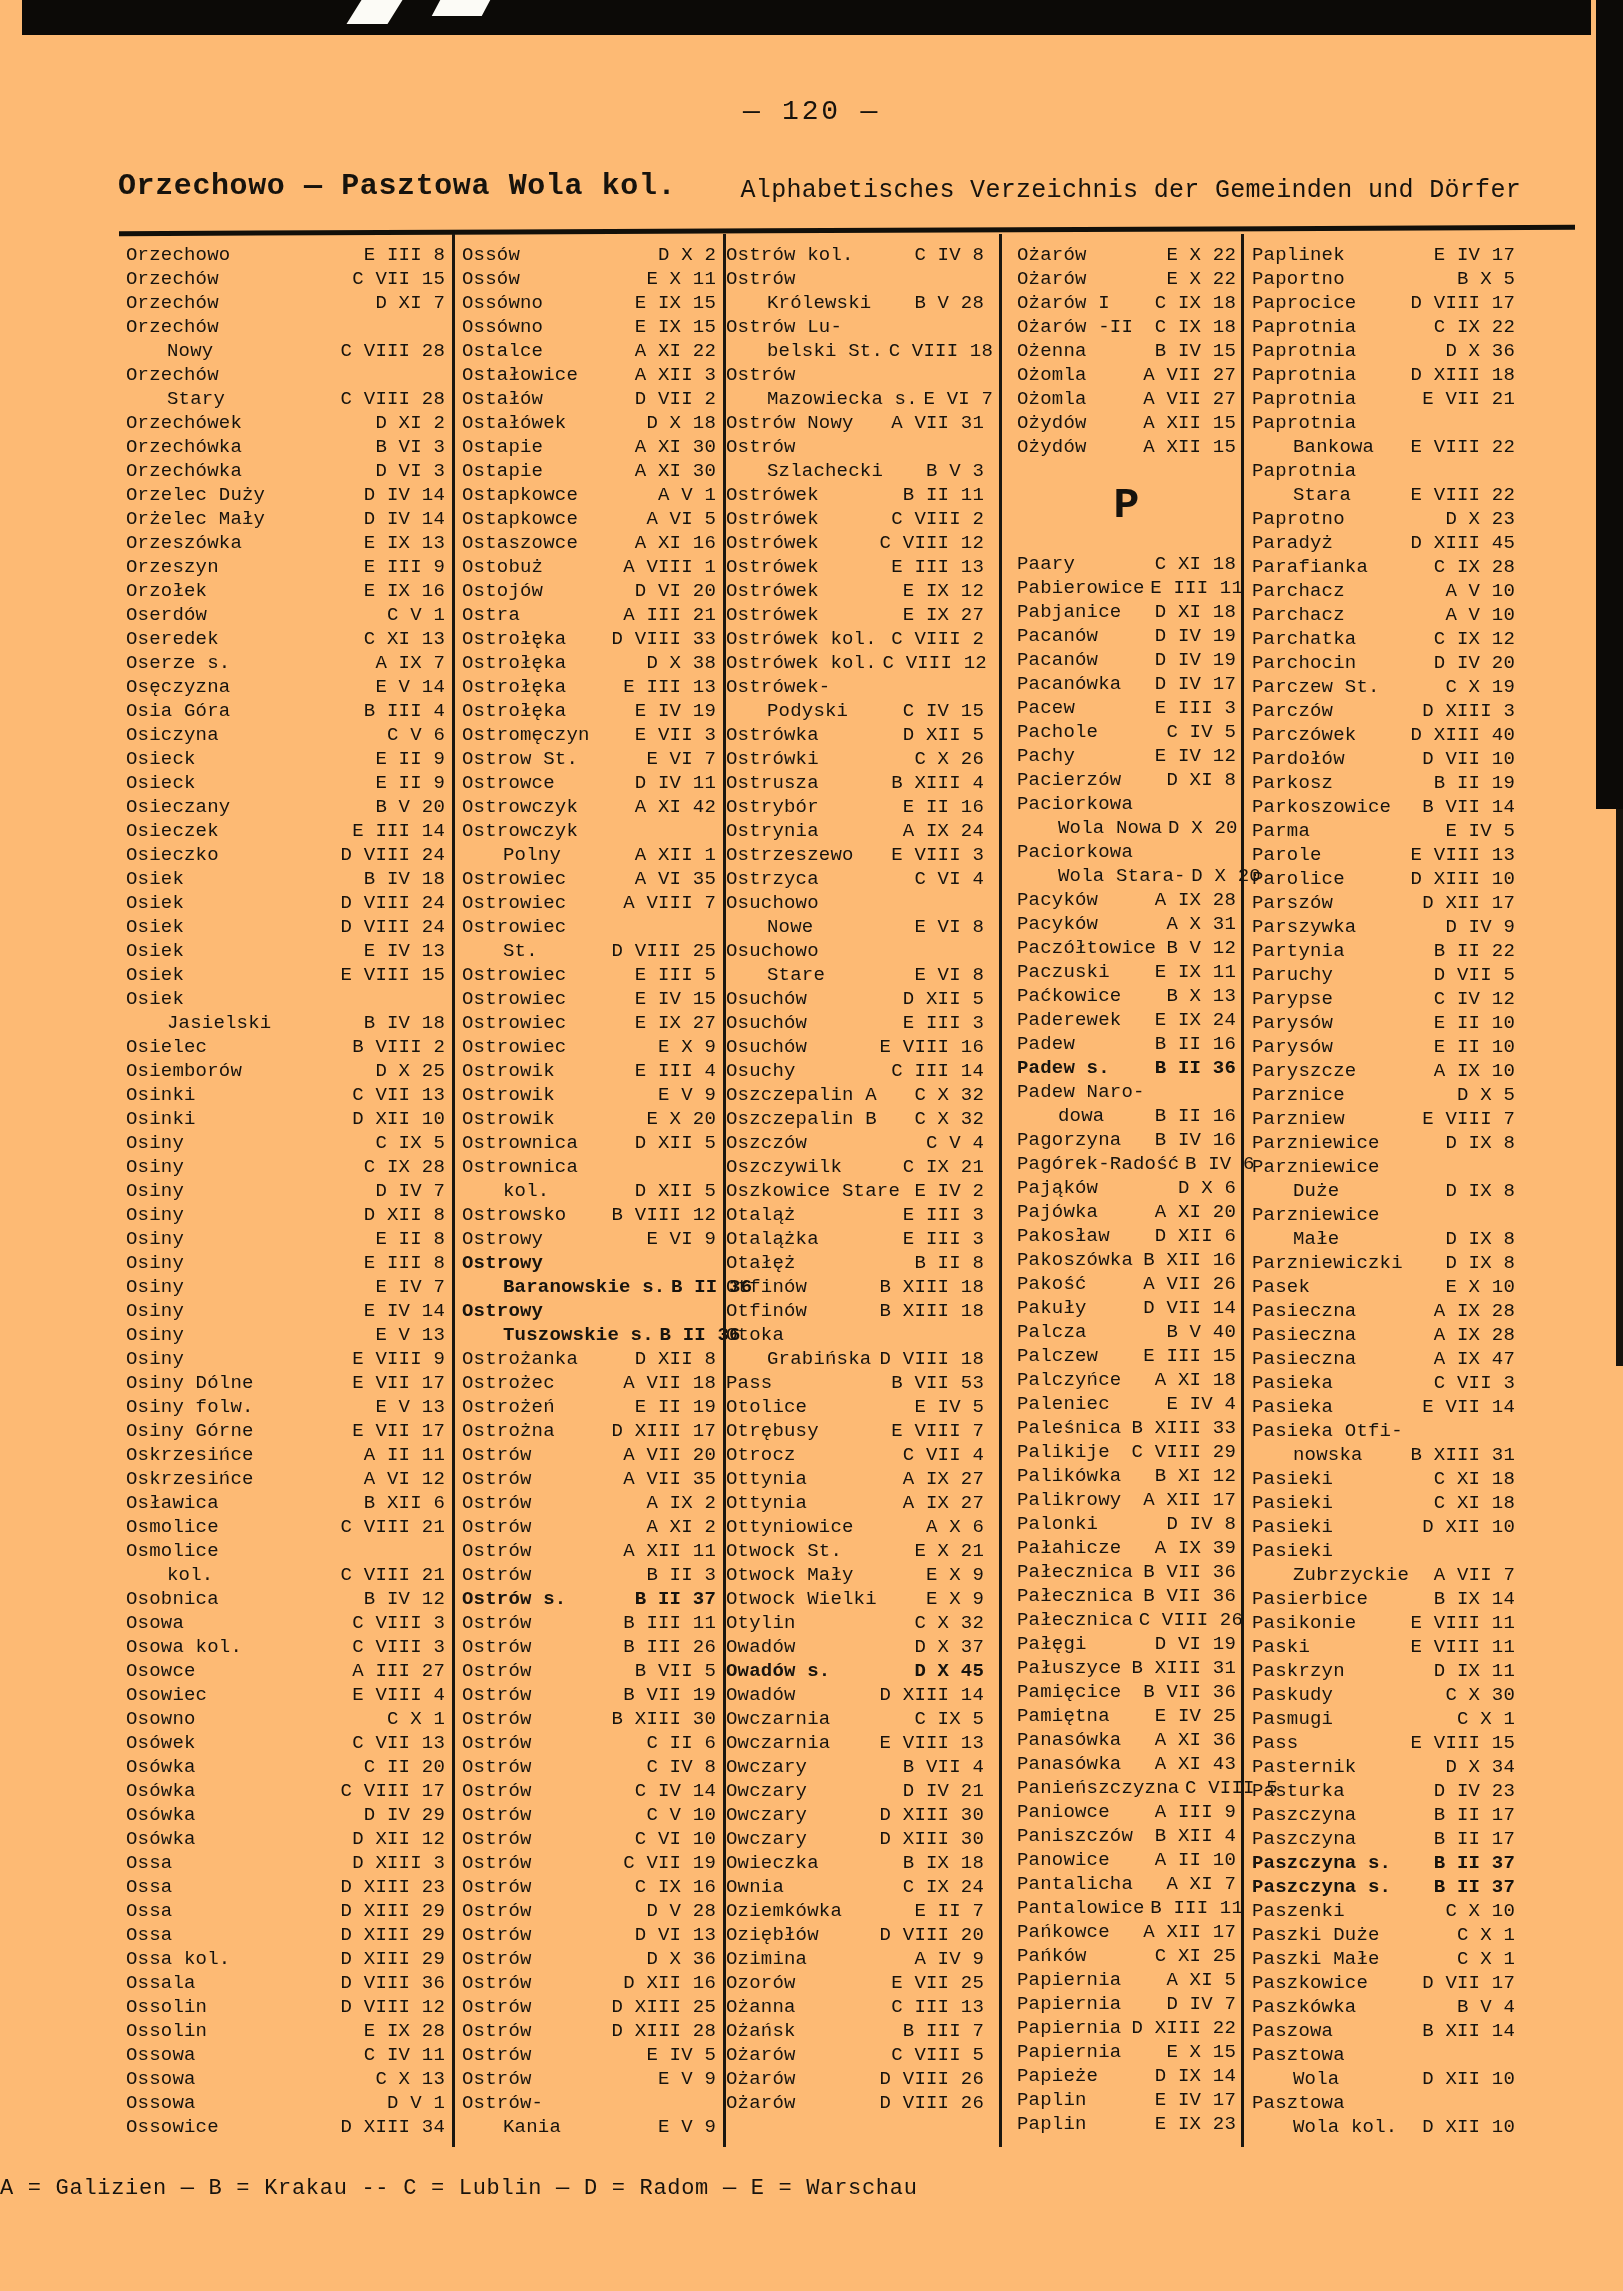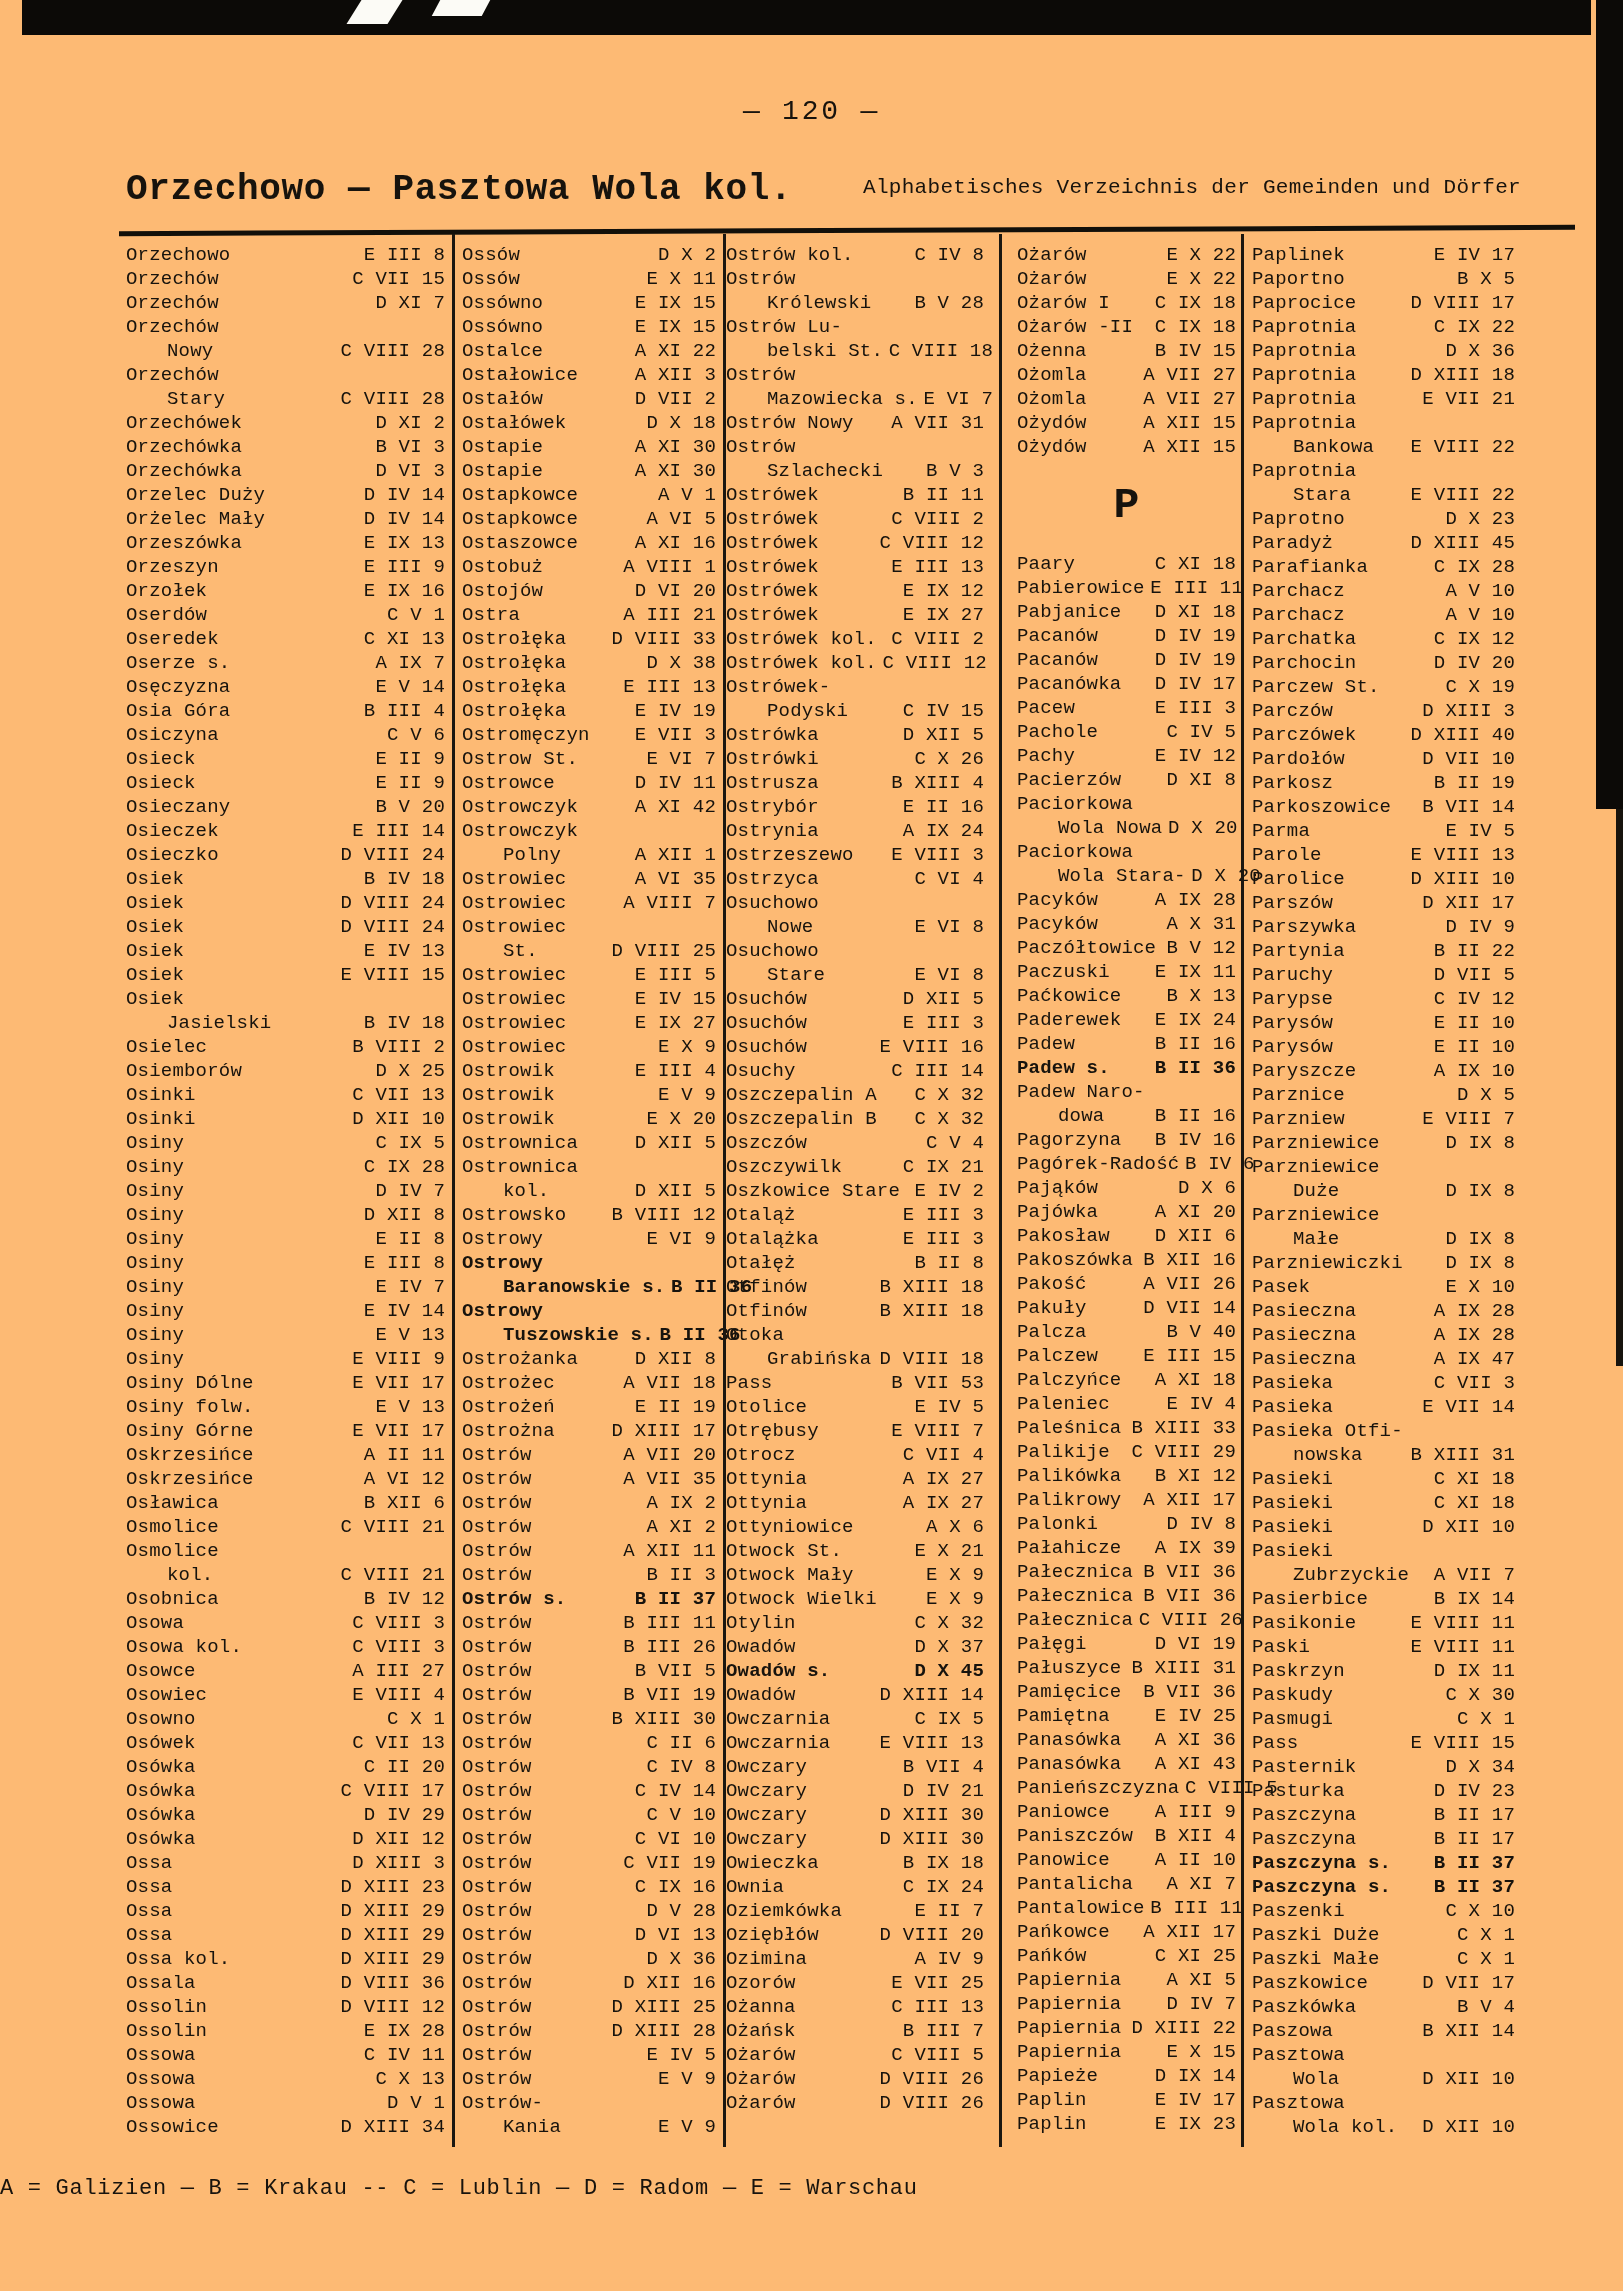--- a/index.html
+++ b/index.html
@@ -15,26 +15,26 @@
   .notch1 { left:354px; top:0; width:41px; height:24px; transform:skewX(-32deg); }
   .notch2 { left:436px; top:0; width:50px; height:16px; transform:skewX(-28deg); }
   .art-right { left:1596px; top:0; width:27px; height:809px; }
   .art-right-thin { left:1616px; top:809px; width:7.4px; height:557px; background:#17130d; }
   
   .pageno {
     position:absolute; top:96px; left:0; width:1623px; text-align:center;
     font-size:28px; letter-spacing:2.8px;
   }
   .title-left {
-    position:absolute; top:169px; left:126px;
-    font-size:36px; font-weight:700; letter-spacing:0.6px;
+    position:absolute; top:169px; left:118px;
+    font-size:30px; font-weight:700; letter-spacing:0.6px;
   }
   .title-right {
     position:absolute; top:176px; right:102px;
-    font-size:21px; letter-spacing:0.3px;
+    font-size:25px; letter-spacing:0.3px;
   }
   .hrule {
     position:absolute; left:119px; top:228px; width:1456px; height:4.6px;
     background:#12100a; transform:rotate(-0.25deg);
   }
   
   .col { position:absolute; top:243px; }
   #col-0 { left:126px;  width:319px; }
   #col-1 { left:462px;  width:254px; }
   #col-2 { left:726px;  width:258px; }

